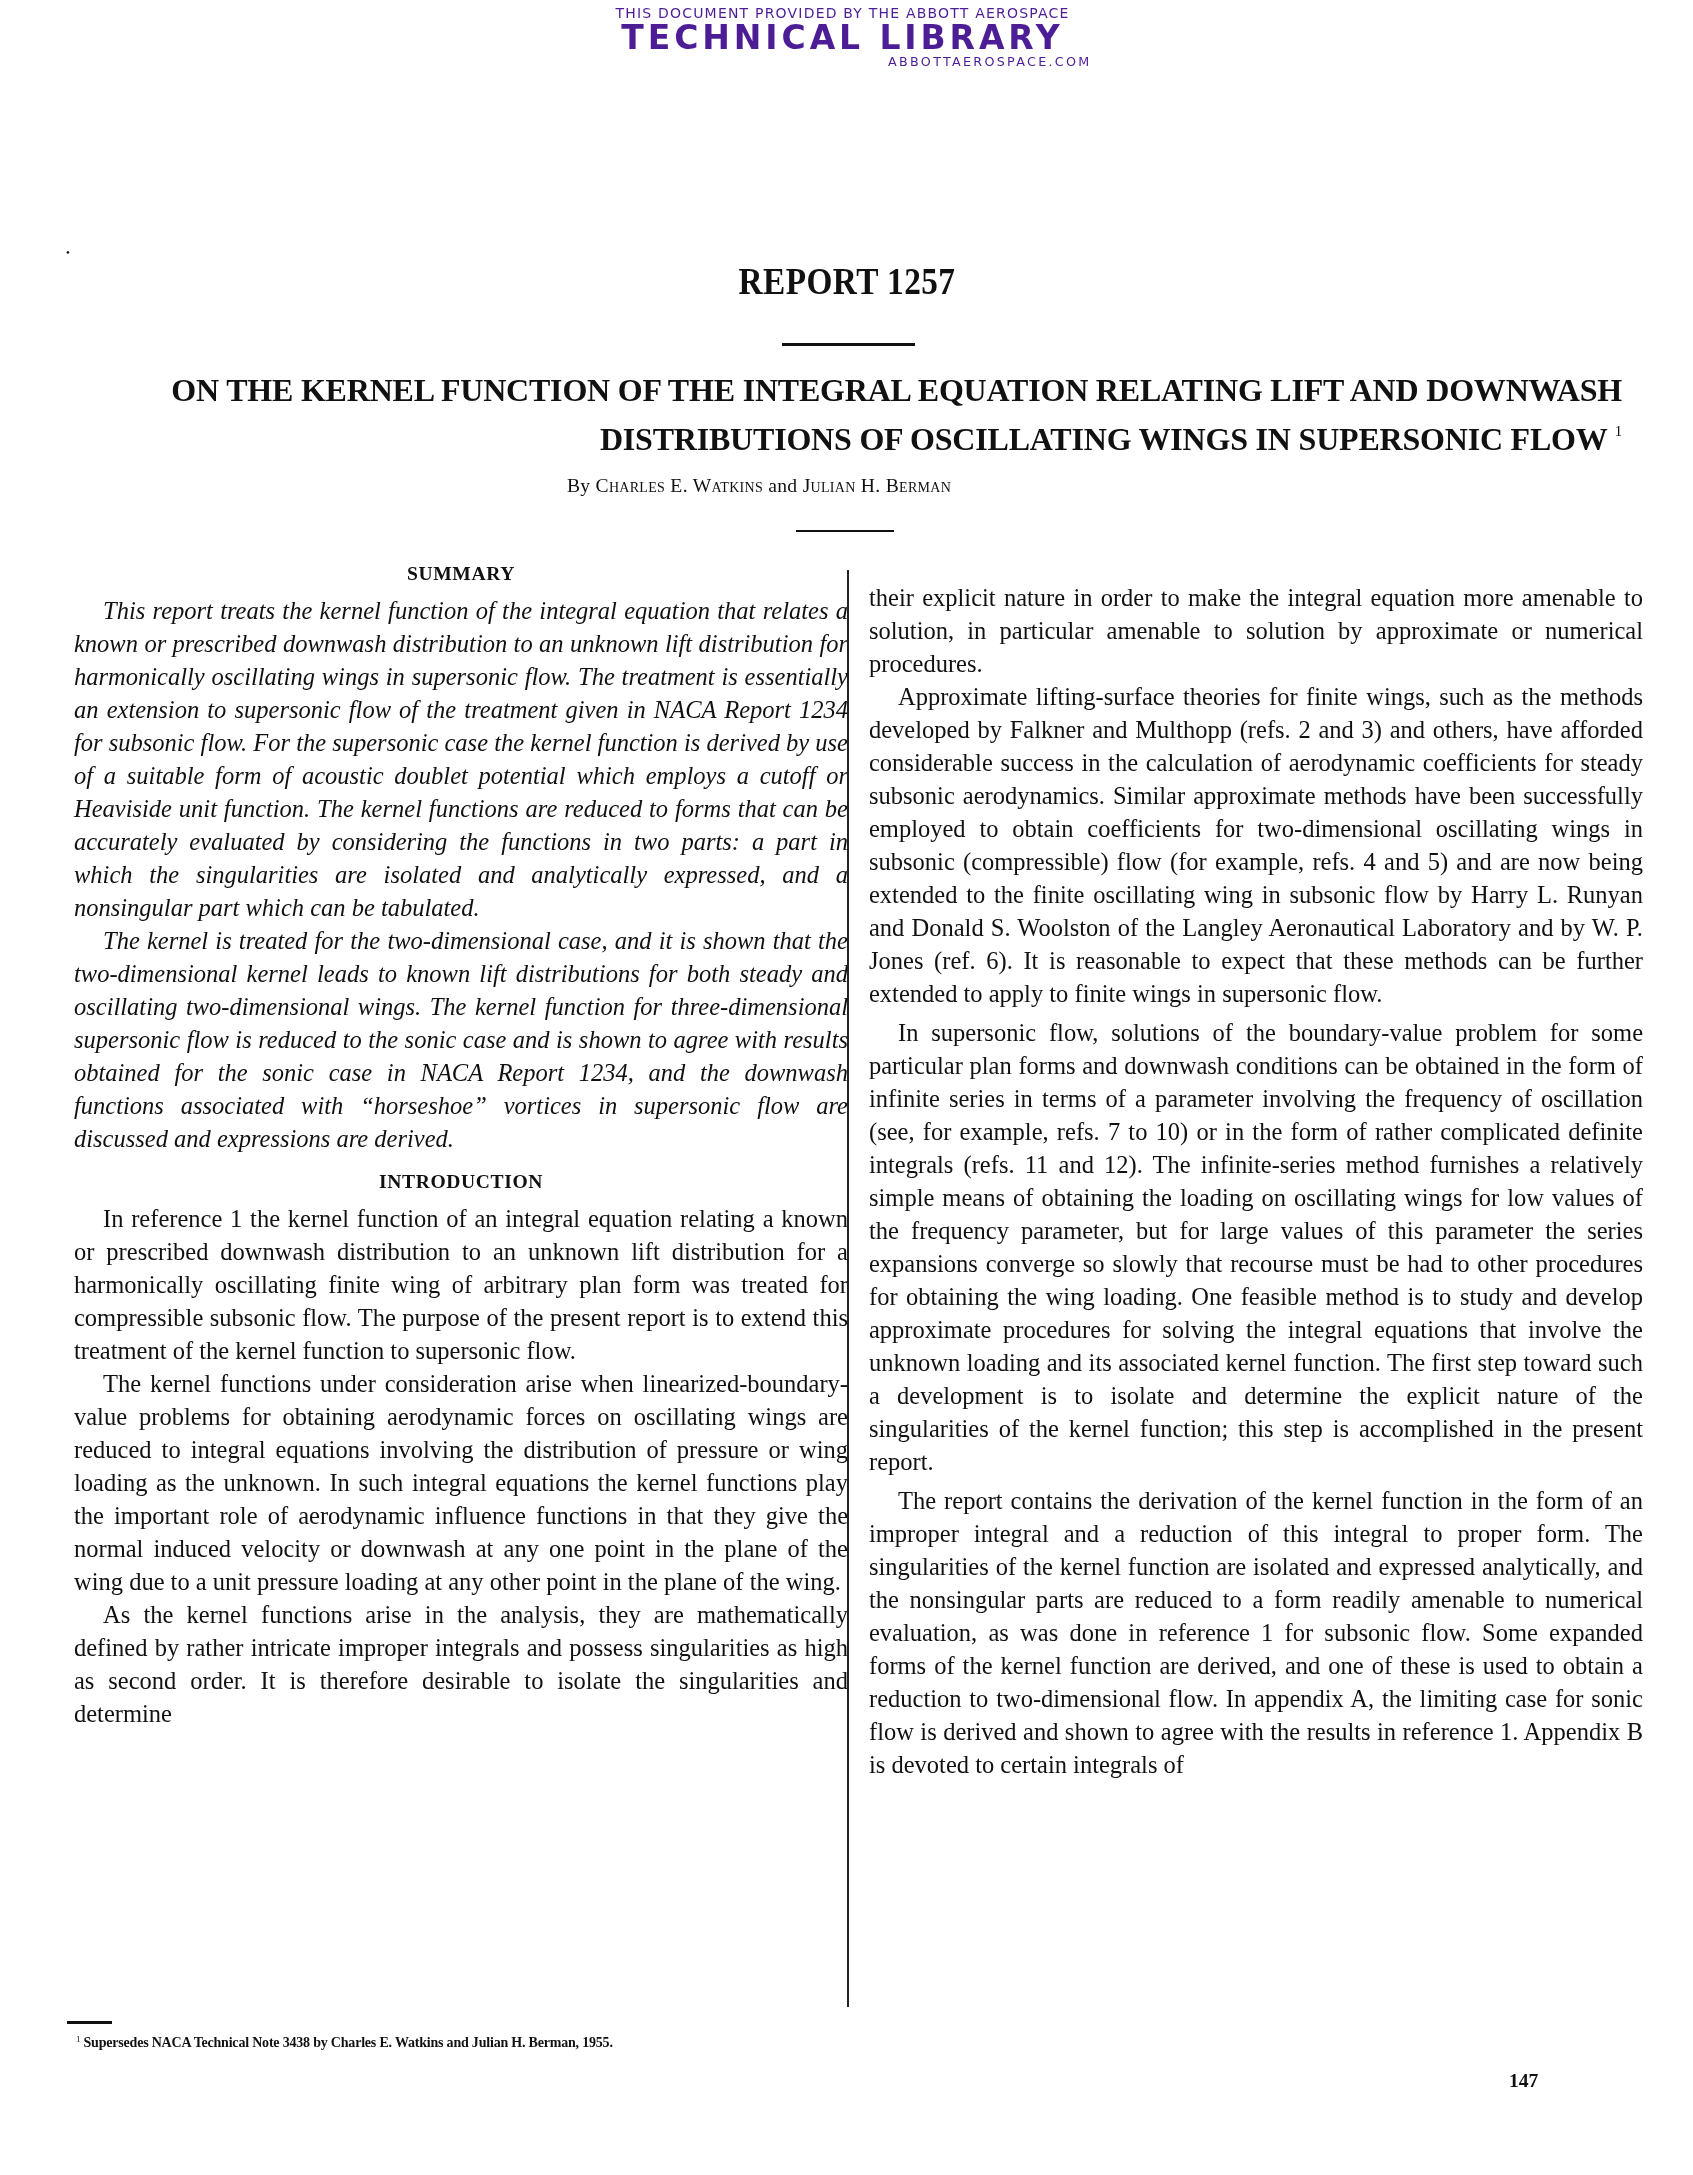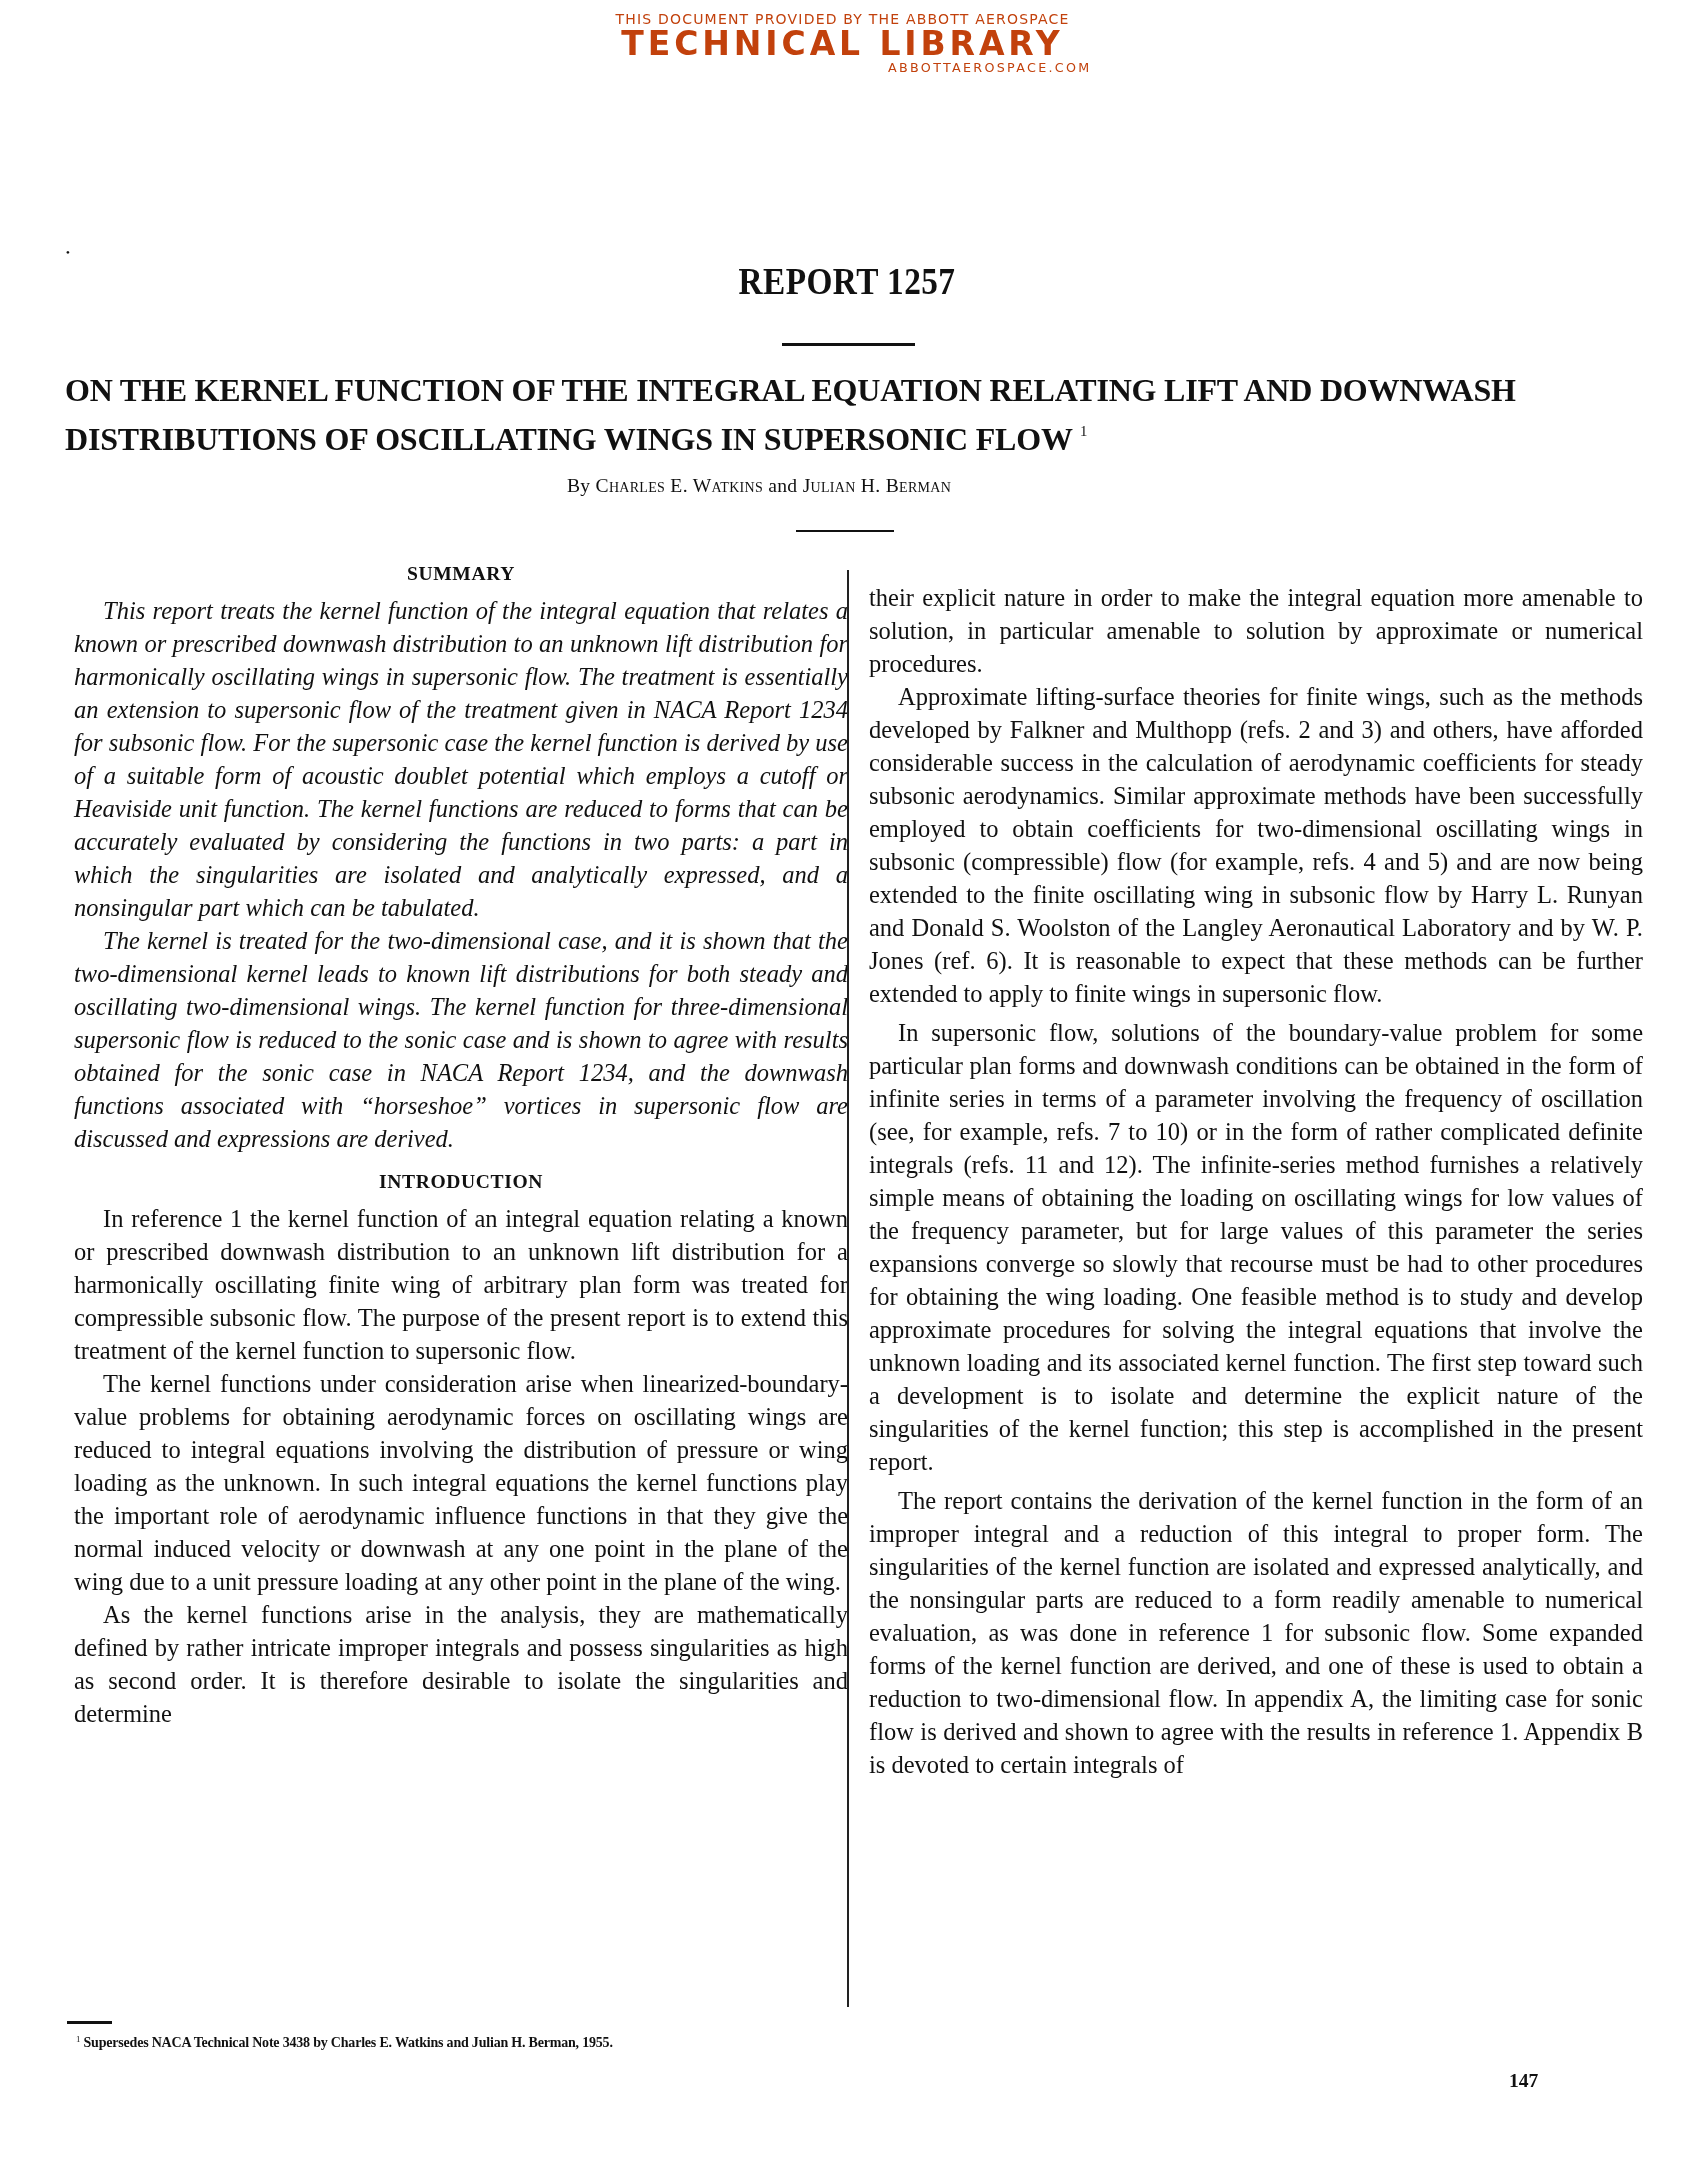--- a/index.html
+++ b/index.html
@@ -1,37 +1,37 @@
 <!DOCTYPE html>
 <html><head>
 <meta charset="utf-8">
 <style>
   html, body { margin: 0; padding: 0; background: #ffffff; }
   body {
     width: 1694px; height: 2176px; position: relative; overflow: hidden;
     font-family: "DejaVu Serif", "Liberation Serif", serif; color: #111;
   }
   .watermark {
-    position: absolute; left: 568px; top: 10px; width: 549px; text-align: center;
-    color: #c2410c; font-family: "DejaVu Sans", "Liberation Sans", sans-serif;
+    position: absolute; left: 568px; top: 4px; width: 549px; text-align: center;
+    color: #4c1d95; font-family: "DejaVu Sans", "Liberation Sans", sans-serif;
     line-height: 1;
   }
   .wm-line1 { font-size: 14px; letter-spacing: 1.2px; margin-top: 2px; }
   .wm-line2 { font-size: 33px; letter-spacing: 3.9px; margin-top: 1px; font-weight: bold; }
   .wm-line3 { font-size: 12.7px; letter-spacing: 2.3px; text-align: right; padding-right: 25.5px; margin-top: 2px; }
   .stray-dot { position: absolute; left: 65px; top: 247px; font-size: 9.8px; }
 
   .report-num {
     position: absolute; left: 0; width: 1694px; top: 260px; text-align: center;
     font-family: "Liberation Serif", serif; font-weight: bold; font-size: 37px;
     letter-spacing: 0.5px; transform: scaleX(0.9);
   }
   .rule-title { position: absolute; left: 782px; top: 343px; width: 133px; height: 2.9px; background: #111; }
   .main-title {
-    position: absolute; left: 65px; width: 1578px; top: 370px; text-align: left;
+    position: absolute; left: 44px; width: 1578px; top: 370px; text-align: right;
     font-family: "Liberation Serif", serif; font-weight: bold; font-size: 32px;
     line-height: 41px; letter-spacing: -0.2px;
   }
   .main-title sup { font-size: 14.7px; vertical-align: 13.7px; font-weight: normal; }
   .byline {
     position: absolute; left: 0; width: 1518px; top: 475px; text-align: center;
     font-family: "Liberation Serif", serif; font-size: 19.6px; letter-spacing: 0.3px;
   }
   .byline .sc { font-variant: small-caps; }
   .rule-byline { position: absolute; left: 796px; top: 530px; width: 98px; height: 2px; background: #111; }

